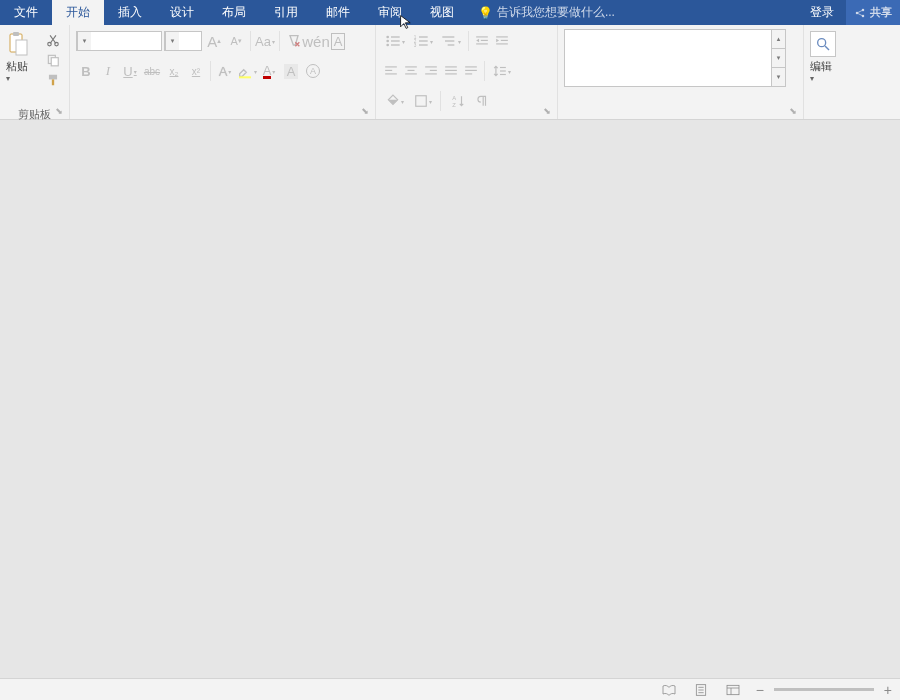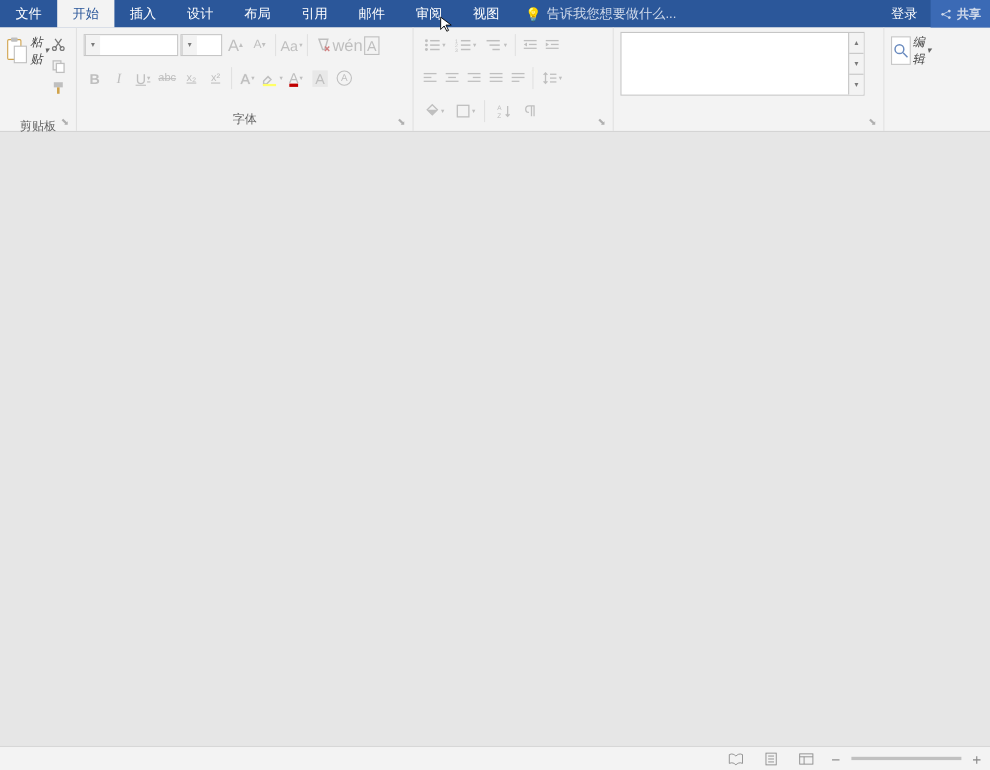--- a/index.html
+++ b/index.html
@@ -21,21 +21,21 @@
 
 .ribbon { height: 95px; background: #f3f3f3; border-bottom: 1px solid #d4d4d4; display: flex; }
 .group { border-right: 1px solid #e1e1e1; display: flex; flex-direction: column; position: relative; }
 .group-body { flex: 1; display: flex; align-items: flex-start; padding: 4px 6px 2px 6px; gap: 2px; }
 .group-label { height: 18px; text-align: center; font-size: 11px; color: #646464; position: relative; margin-top: 16px; }
 .group-launch { position: absolute; right: 4px; bottom: 2px; width: 12px; height: 12px; color: #b0b0b0; font-size: 9px; display:flex;align-items:center;justify-content:center; cursor:pointer;}
 .ghost { color: #c0c0c0; }
 .col { display: flex; flex-direction: column; gap: 2px; }
 .row { display: flex; align-items: center; gap: 2px; }
 
-.bigbtn { width: 36px; display: flex; flex-direction: row; align-items: center; justify-content: center; gap: 2px; font-size: 11px; color: #444; cursor: pointer; padding: 2px 0; font-style: italic; }
+.bigbtn { width: 36px; display: flex; flex-direction: column; justify-content: center; gap: 2px; font-size: 11px; color: #444; cursor: pointer; padding: 2px 0; }
 .bigbtn .ico { width: 24px; height: 26px; display:flex;align-items:center;justify-content:center;}
 .bigbtn .caret { font-size: 8px; color: #666; line-height: 6px; }
 
 .smicon { width: 18px; height: 18px; display: flex; align-items: center; justify-content: center; cursor: pointer; color: #bfbfbf; font-size: 12px; }
 .smicon svg { display:block; }
 .smicon .mini-caret{ font-size:6px; margin-left:1px; color:#bfbfbf;}
 .wider { width: 26px; }
 .sep-v { width: 1px; height: 46px; background: #e1e1e1; margin: 2px 2px; align-self: center; }
 
 
@@ -212,21 +212,20 @@
             <span class="mini-caret">▾</span>
         </span>
         <span class="charbtn ghost">
             <span style="background:#e8e8e8;padding:0 3px">A</span>
           </span>
         <span class="charbtn ghost">
             <span style="border:1px solid #bfbfbf;border-radius:50%;width:14px;height:14px;display:inline-flex;align-items:center;justify-content:center;font-size:9px">A</span>
           </span>
       </div>
     </div>
-    <div class="group-label">字体</div>
     <span class="group-launch">⬊</span>
   </div>
 
   <div class="group" style="width:182px">
     <div class="group-body col" style="gap:6px">
       <div class="row">
         <span class="smicon wider">
             <svg width="16" height="14" viewBox="0 0 24 20">
               <circle cx="4" cy="4" r="2" fill="#bfbfbf"></circle>
               <rect x="9" y="3" width="13" height="2" fill="#bfbfbf"></rect>

